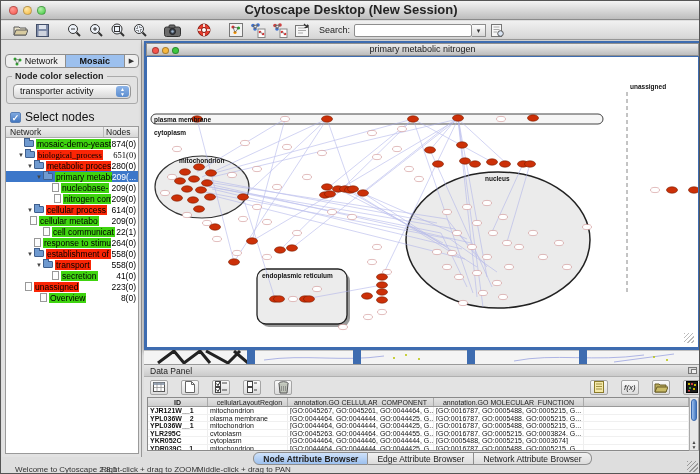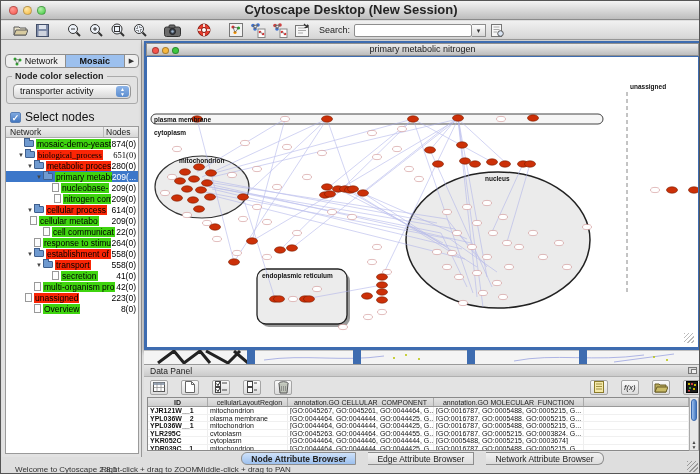--- a/index.html
+++ b/index.html
@@ -94,21 +94,21 @@
   .dpt-header { display:flex; height:9px; background:linear-gradient(#e3e3e3,#cfcfcf); border-bottom:1px solid #999; font-size:7px; color:#222;}
   .dpt-header > div { border-right:1px solid #aaa; text-align:center; overflow:hidden; white-space:nowrap; line-height:9px;}
   .dpt-row { display:flex; height:7.5px; font-size:7px; color:#111; border-bottom:1px solid #f0f0f0;}
   .dpt-row > div { border-right:1px solid #eee; overflow:hidden; white-space:nowrap; line-height:7.5px; padding-left:2px;}
   .col0{width:60px; font-weight:bold;} .col1{width:80px;} .col2{width:146px;} .col3{width:150px;} .col4{flex:1;}
   .dp-scroll { position:absolute; right:2px; top:32px; width:10px; height:54px; background:#e8e8e8; border:1px solid #aaa;}
   .dp-thumb { position:absolute; left:1px; top:1px; width:6px; height:22px; border-radius:3px;
     background:linear-gradient(90deg,#9cc0ee,#4377c0); border:1px solid #3a6ab0;}
   .dp-arrows { position:absolute; left:0; bottom:0; width:8px; font-size:5px; color:#444; text-align:center; line-height:5px;}
   
-  .browser-tabs { position:absolute; left:143px; top:451px; width:557px; display:flex; justify-content:center;gap:12px;}
+  .browser-tabs { position:absolute; left:143px; top:451px; width:557px; display:flex; justify-content:center;}
   .btab { height:13px; font-size:8.5px; color:#222; line-height:12px; padding:0 9px;
     background:linear-gradient(#f2f2f2,#dcdcdc); border:1px solid #8e8e8e; border-left:none;}
   .btab:first-child { border-left:1px solid #8e8e8e; border-radius:6px 0 0 6px;}
   .btab:last-child { border-radius:0 6px 6px 0;}
   .btab.active { background:linear-gradient(#cfe2fa,#9cc0ee); font-weight:bold;}
   
   .statusbar { position:absolute; left:0; top:462px; width:700px; height:12px; font-size:8px; color:#333;}
   .sb-item { position:absolute; top:2px; }
   .app-grip { position:absolute; right:1px; bottom:1px; width:11px; height:11px;
     background:repeating-linear-gradient(135deg,#9a9a9a 0 1px,transparent 1px 3px);}
@@ -318,21 +318,21 @@
           <div class="tree-row" style="padding-left: 16px;">
             <span class="expander"></span>
             <span class="icon-file"></span>
             <span class="tree-label c-green">cellular metabo</span>
             <span class="tree-count">209(0)</span>
           </div>
           <div class="tree-row" style="padding-left: 29px;">
             <span class="expander"></span>
             <span class="icon-file"></span>
             <span class="tree-label c-green">cell communicat</span>
-            <span class="tree-count">22(0)</span>
+            <span class="tree-count">22(1)</span>
           </div>
           <div class="tree-row" style="padding-left: 20px;">
             <span class="expander"></span>
             <span class="icon-file"></span>
             <span class="tree-label c-green">response to stimul</span>
             <span class="tree-count">264(0)</span>
           </div>
           <div class="tree-row" style="padding-left: 20px;">
             <span class="expander">▼</span>
             <span class="icon-folder"></span>
@@ -344,33 +344,27 @@
             <span class="icon-folder"></span>
             <span class="tree-label c-red">transport</span>
             <span class="tree-count">558(0)</span>
           </div>
           <div class="tree-row" style="padding-left: 38px;">
             <span class="expander"></span>
             <span class="icon-file"></span>
             <span class="tree-label c-green">secretion</span>
             <span class="tree-count">41(0)</span>
           </div>
-          <div class="tree-row" style="padding-left: 20px;">
-            <span class="expander"></span>
-            <span class="icon-file"></span>
-            <span class="tree-label c-green">multi-organism pro</span>
-            <span class="tree-count">42(0)</span>
-          </div>
           <div class="tree-row" style="padding-left: 11px;">
             <span class="expander"></span>
             <span class="icon-file"></span>
             <span class="tree-label c-red">unassigned</span>
             <span class="tree-count">223(0)</span>
           </div>
-          <div class="tree-row" style="padding-left: 20px;">
+          <div class="tree-row" style="padding-left: 26px;">
             <span class="expander"></span>
             <span class="icon-file"></span>
             <span class="tree-label c-green">Overview</span>
             <span class="tree-count">8(0)</span>
           </div>
         </div>
     </div>
   </div>
 
   <div class="net-window">

